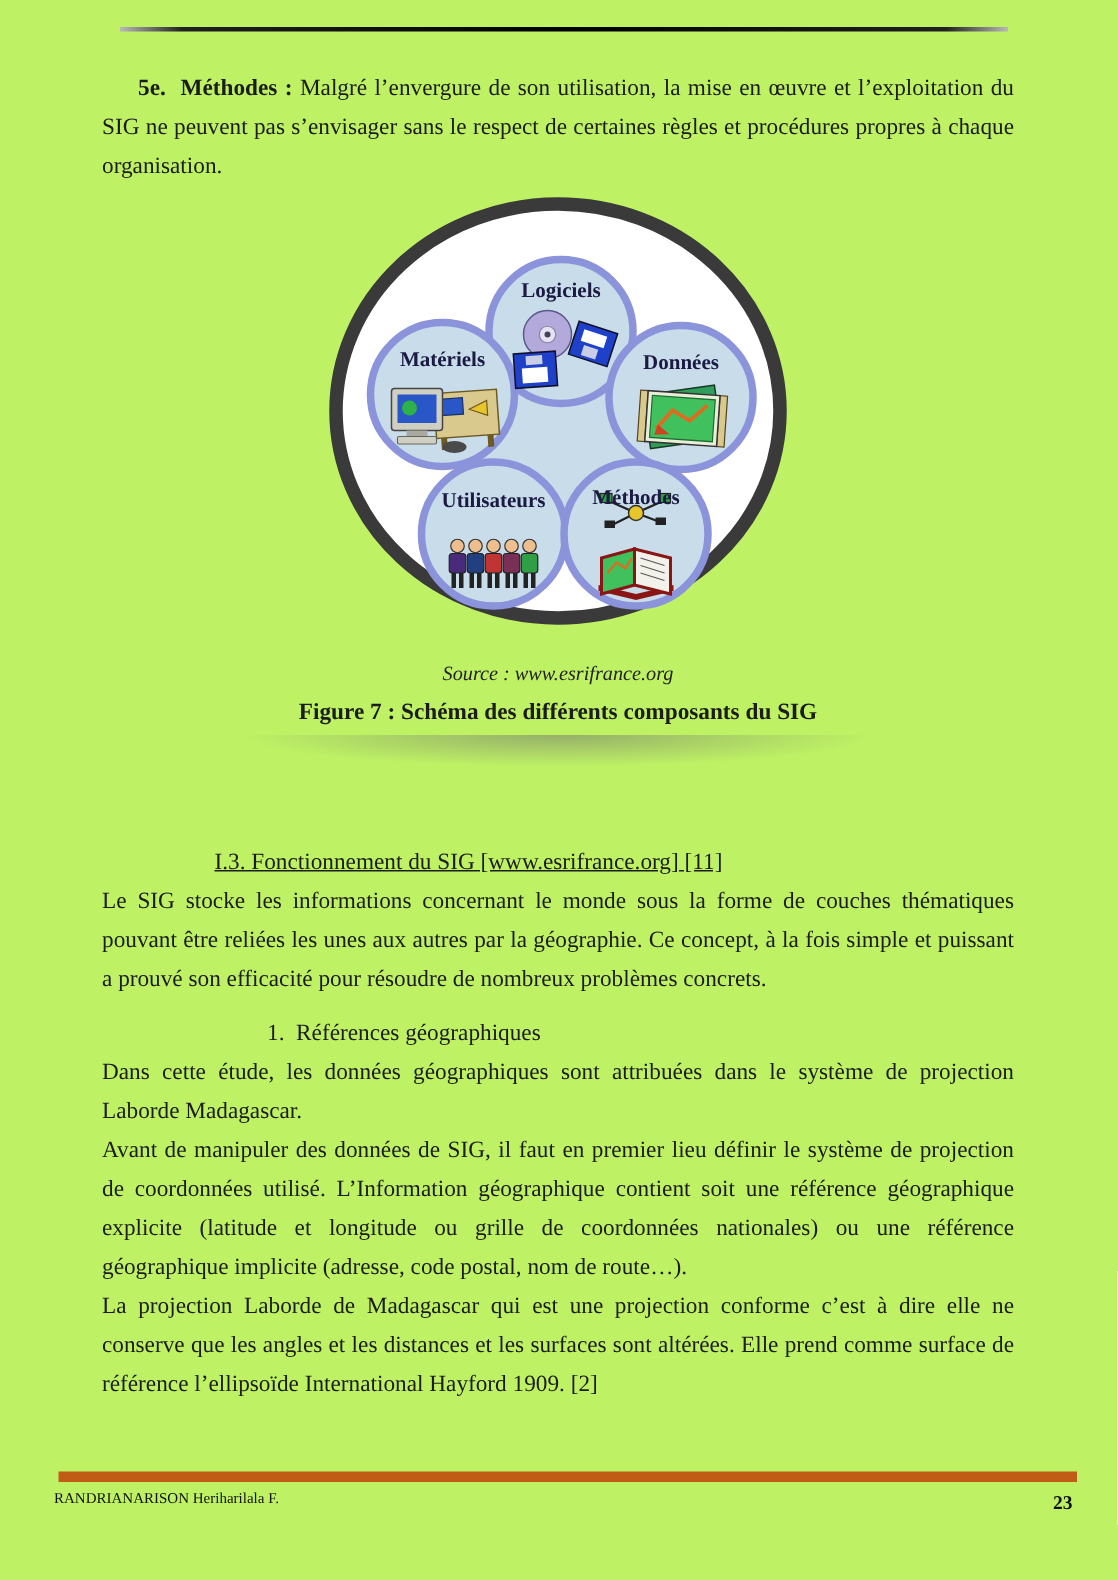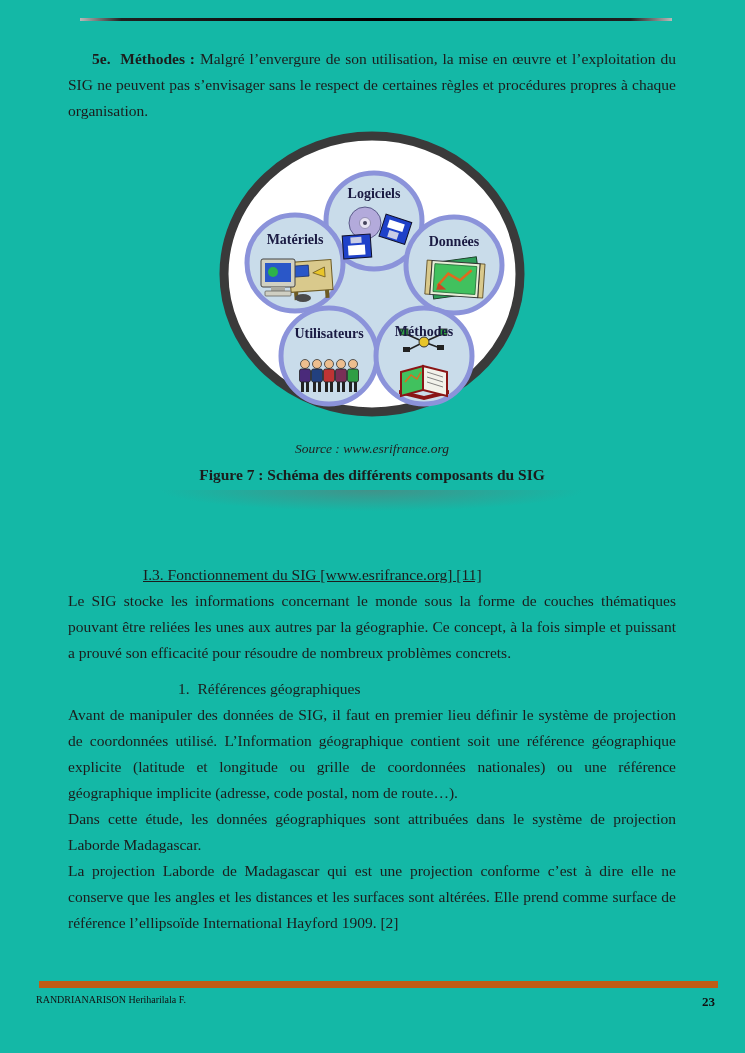--- a/index.html
+++ b/index.html
@@ -1,19 +1,19 @@
 <!DOCTYPE html>
 <html><head>
 <meta charset="utf-8">
 <style>
   html,body{margin:0;padding:0;background:#ffffff;}
   .page{
     position:relative;
     width:745px;height:1053px;
-    background:#14b8a6;
+    background:#bef264;
     font-family:"Liberation Serif","DejaVu Serif",serif;
     color:#1c1c1c;
     overflow:hidden;
   }
   .top-rule{
     position:absolute;top:18px;left:80px;width:592px;height:3px;
     background:linear-gradient(to right,#b9b9b9,#202020 7%,#000 50%,#202020 93%,#b9b9b9);
   }
   .content{padding:0 69px 0 68px;}
   p.body-para{
@@ -193,22 +193,22 @@
     </div>
 
     <div class="source-caption">Source : www.esrifrance.org</div>
     <div class="figure-caption">Figure 7 : Schéma des différents composants du SIG</div>
     <div class="caption-shadow"></div>
 
     <h3 class="heading-i3">I.3. Fonctionnement du SIG [www.esrifrance.org] [11]</h3>
     <p class="body-para">Le SIG stocke les informations concernant le monde sous la forme de couches thématiques pouvant être reliées les unes aux autres par la géographie. Ce concept, à la fois simple et puissant a prouvé son efficacité pour résoudre de nombreux problèmes concrets.</p>
 
     <h4 class="heading-ref ws">1.  Références géographiques</h4>
+    <p class="body-para spaced">Dans cette étude, les données géographiques sont attribuées dans le système de projection Laborde Madagascar.</p>
+
     <p class="body-para">Avant de manipuler des données de SIG, il faut en premier lieu définir le système de projection de coordonnées utilisé.  L’Information géographique contient soit une référence géographique explicite (latitude et longitude ou grille de coordonnées nationales) ou une référence géographique implicite (adresse, code postal, nom de route…).</p>
-
-    <p class="body-para spaced">Dans cette étude, les données géographiques sont attribuées dans le système de projection Laborde Madagascar.</p>
     <p class="body-para">La projection Laborde de Madagascar qui est une projection conforme c’est à dire elle ne conserve que les angles et les distances et les surfaces sont altérées. Elle prend comme surface de référence l’ellipsoïde International Hayford 1909. [2]</p>
   </div>
 
   <div class="footer-rule"></div>
   <span class="footer-author">RANDRIANARISON Heriharilala F.</span>
   <span class="footer-page">23</span>
 </div>
 
 </body></html>

